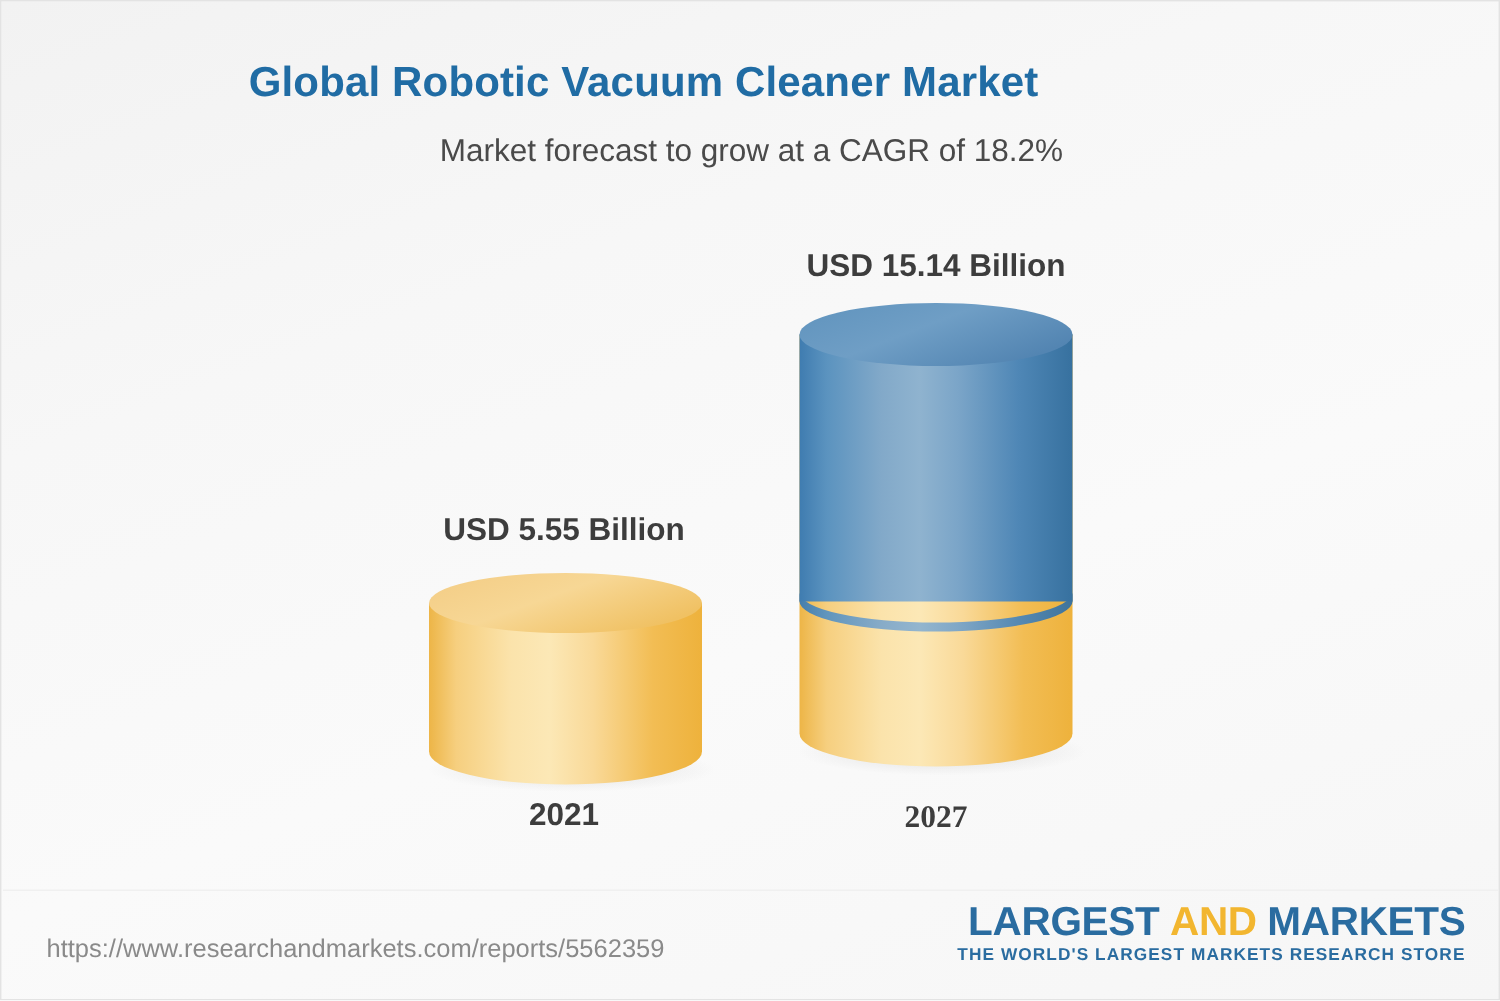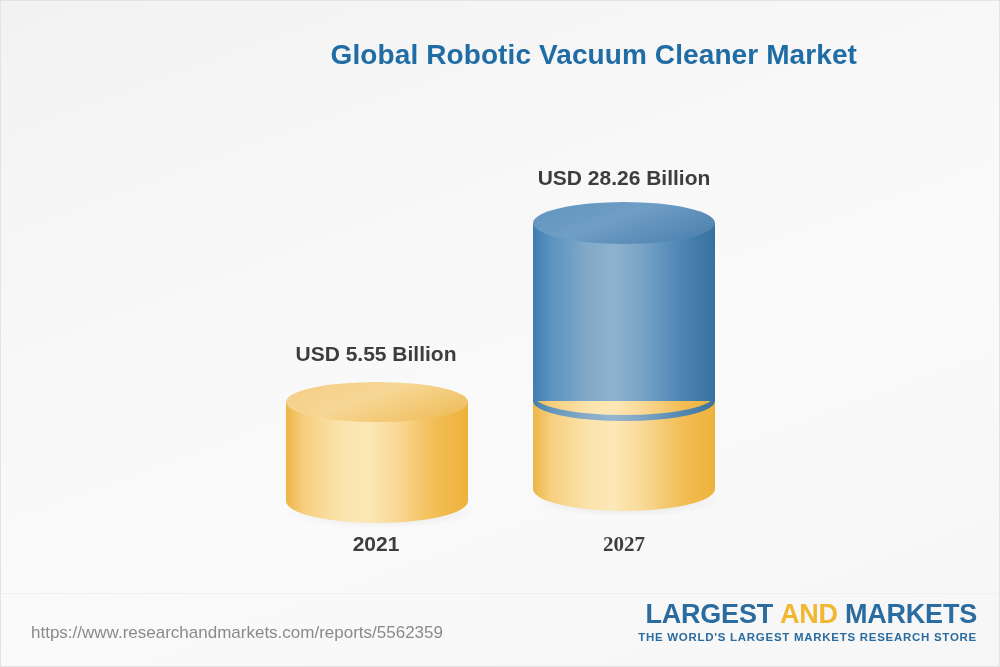--- a/index.html
+++ b/index.html
@@ -20,21 +20,21 @@
     border: 1px solid #e3e3e3;
     overflow: hidden;
   }
 
   
   .title {
     position: absolute;
     left: 0;
     top: 38px;
     width: 856px;
-    text-align: right;
+    text-align: center;
     font-size: 28px;
     font-weight: bold;
     color: #206ca4;
     letter-spacing: 0.1px;
   }
   .subtitle {
     position: absolute;
     left: 0;
     top: 88px;
     width: 1000px;
@@ -122,20 +122,21 @@
     white-space: nowrap;
   }
 </style>
 </head>
 <body>
 
 <div id="infographic">
 
   <div class="title">Global Robotic Vacuum Cleaner Market</div>
 
+  <div class="subtitle">Market forecast to grow at a CAGR of 18.2%</div>
 
   <div class="cyl" id="cyl-2027" style="left:530px; top:200px;">
     <svg width="190" height="320" viewBox="0 0 190 320" xmlns="http://www.w3.org/2000/svg">
       <defs>
         <linearGradient id="blueBody" x1="0" y1="0" x2="1" y2="0">
           <stop offset="0" stop-color="#3f7cb0"></stop>
           <stop offset="0.10" stop-color="#5b93bf"></stop>
           <stop offset="0.30" stop-color="#82a9c9"></stop>
           <stop offset="0.44" stop-color="#8fb3cf"></stop>
           <stop offset="0.58" stop-color="#7ba5c8"></stop>
@@ -206,21 +207,21 @@
 
       <ellipse cx="97" cy="132" rx="96" ry="15" fill="url(#shadow2021)"></ellipse>
 
       <path d="M 2,21 L 2,120 A 91,22 0 0 0 184,120 L 184,21 Z" fill="url(#yellowBody1)"></path>
 
       <ellipse cx="93" cy="21" rx="91" ry="20" fill="url(#yellowTop1)"></ellipse>
     </svg>
   </div>
 
   <div class="value-label" id="label-2021">USD 5.55 Billion</div>
-  <div class="value-label" id="label-2027">USD 28.26 Billion</div>
+  <div class="value-label" id="label-2027">USD 15.14 Billion</div>
 
   <div class="year-label" id="year-2021">2021</div>
   <div class="year-label" id="year-2027">2027</div>
 
   <div class="footer-divider"></div>
 
   <div class="footer-url">https://www.researchandmarkets.com/reports/5562359</div>
 
   <div class="logo">
     <div class="logo-main"><span>LARGEST</span><span class="logo-and" style="margin: 0px 7px;">AND</span><span style="margin-left: 0;">MARKETS</span></div>

